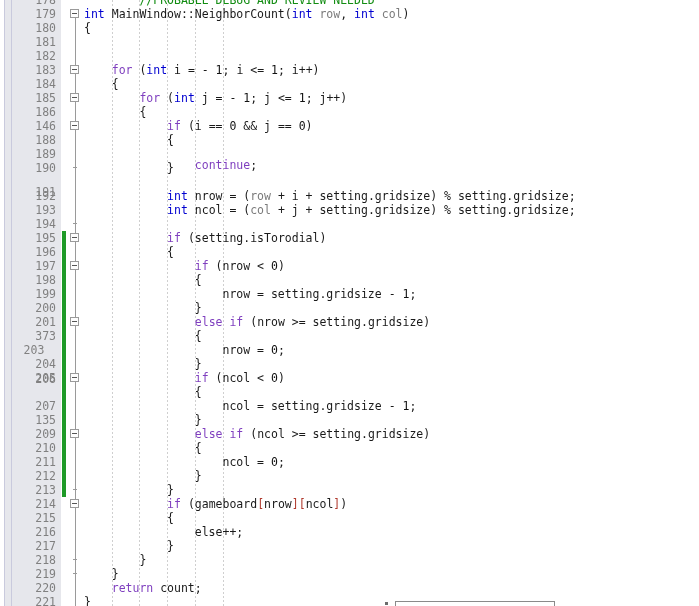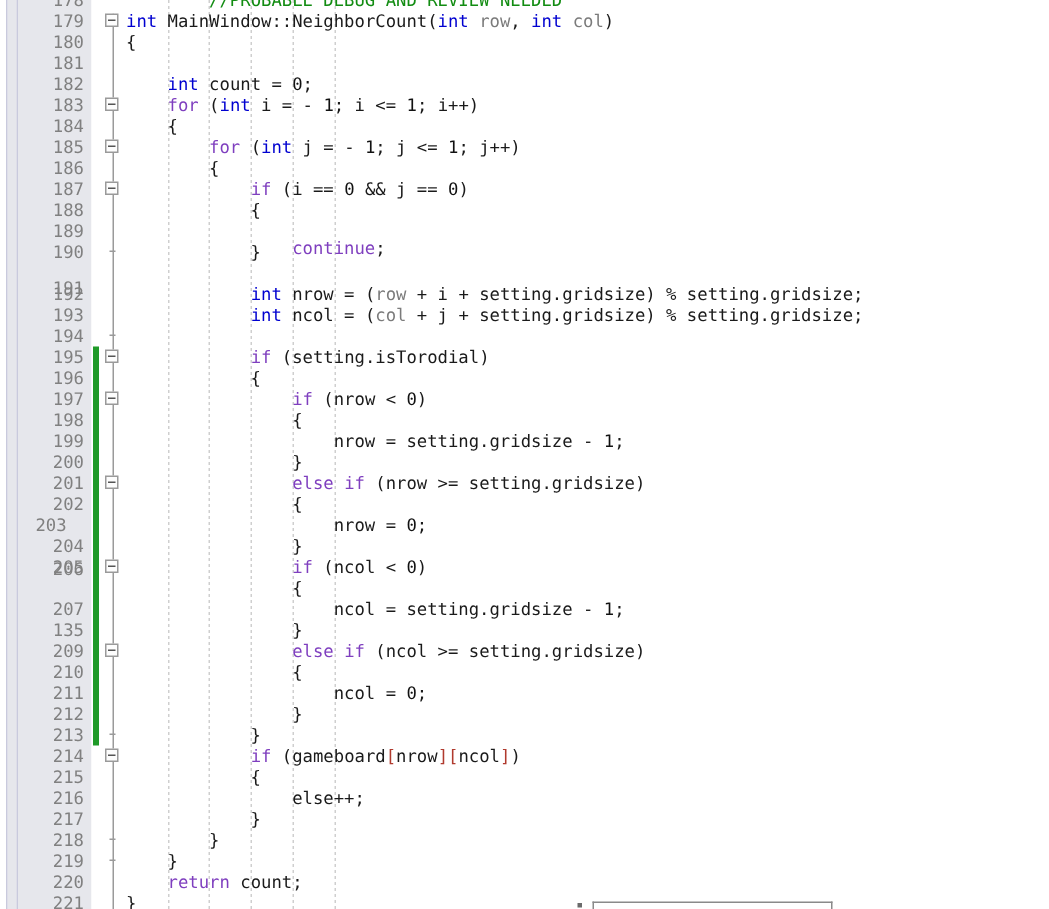--- a/index.html
+++ b/index.html
@@ -198,36 +198,36 @@
   <div id="gutter">
       <div class="lineno" style="top: -7px;">178</div>
       <div class="lineno" style="top: 7px;">179</div>
       <div class="lineno" style="top: 21px;">180</div>
       <div class="lineno" style="top: 35px;">181</div>
       <div class="lineno" style="top: 49px;">182</div>
       <div class="lineno" style="top: 63px;">183</div>
       <div class="lineno" style="top: 77px;">184</div>
       <div class="lineno" style="top: 91px;">185</div>
       <div class="lineno" style="top: 105px;">186</div>
-      <div class="lineno" style="top: 119px;">187</div>
+      <div class="lineno" style="top: 119px;">146</div>
       <div class="lineno" style="top: 133px;">188</div>
       <div class="lineno" style="top: 147px;">189</div>
       <div class="lineno" style="top: 161px;">190</div>
       <div class="lineno" style="top: 185px;">191</div>
       <div class="lineno" style="top: 189px;">192</div>
       <div class="lineno" style="top: 203px;">193</div>
       <div class="lineno" style="top: 217px;">194</div>
       <div class="lineno" style="top: 231px;">195</div>
       <div class="lineno" style="top: 245px;">196</div>
       <div class="lineno" style="top: 259px;">197</div>
       <div class="lineno" style="top: 273px;">198</div>
       <div class="lineno" style="top: 287px;">199</div>
       <div class="lineno" style="top: 301px;">200</div>
       <div class="lineno" style="top: 315px;">201</div>
-      <div class="lineno" style="top: 329px;">202</div>
+      <div class="lineno" style="top: 329px;">373</div>
       <div class="lineno" style="top: 343px; text-align: center;">203</div>
       <div class="lineno" style="top: 357px;">204</div>
       <div class="lineno" style="top: 371px;">205</div>
       <div class="lineno" style="top: 372px;">206</div>
       <div class="lineno" style="top: 399px;">207</div>
       <div class="lineno" style="top: 413px;">135</div>
       <div class="lineno" style="top: 427px;">209</div>
       <div class="lineno" style="top: 441px;">210</div>
       <div class="lineno" style="top: 455px;">211</div>
       <div class="lineno" style="top: 469px;">212</div>
@@ -268,21 +268,20 @@
   <div id="code-surface">
       <div class="indent-guide" style="left: 28px;"></div>
       <div class="indent-guide" style="left: 55px;"></div>
       <div class="indent-guide" style="left: 83px;"></div>
       <div class="indent-guide" style="left: 111px;"></div>
       <div class="indent-guide" style="left: 139px;"></div>
       <div class="row code" style="top: -7px;"><span class="t-plain">        </span><span class="t-comment">//PROBABLE DEBUG AND REVIEW NEEDED</span></div>
       <div class="row code" style="top: 7px;"><span class="t-type">int</span><span class="t-plain"> MainWindow::NeighborCount(</span><span class="t-type">int</span><span class="t-param"> row</span><span class="t-plain">, </span><span class="t-type">int</span><span class="t-param"> col</span><span class="t-plain">)</span></div>
       <div class="row code" style="top: 21px;"><span class="t-plain">{</span></div>
       <div class="row code" style="top: 35px;"></div>
-      <div class="row code" style="top: 49px;"><span class="t-plain">    </span><span class="t-type">int</span><span class="t-plain"> count = </span><span class="t-num">0</span><span class="t-plain">;</span></div>
       <div class="row code" style="top: 63px;"><span class="t-plain">    </span><span class="t-kw">for</span><span class="t-plain"> (</span><span class="t-type">int</span><span class="t-plain"> i = - </span><span class="t-num">1</span><span class="t-plain">; i &lt;= </span><span class="t-num">1</span><span class="t-plain">; i++)</span></div>
       <div class="row code" style="top: 77px;"><span class="t-plain">    {</span></div>
       <div class="row code" style="top: 91px;"><span class="t-plain">        </span><span class="t-kw">for</span><span class="t-plain"> (</span><span class="t-type">int</span><span class="t-plain"> j = - </span><span class="t-num">1</span><span class="t-plain">; j &lt;= </span><span class="t-num">1</span><span class="t-plain">; j++)</span></div>
       <div class="row code" style="top: 105px;"><span class="t-plain">        {</span></div>
       <div class="row code" style="top: 119px;"><span class="t-plain">            </span><span class="t-kw">if</span><span class="t-plain"> (i == </span><span class="t-num">0</span><span class="t-plain"> &amp;&amp; j == </span><span class="t-num">0</span><span class="t-plain">)</span></div>
       <div class="row code" style="top: 133px;"><span class="t-plain">            {</span></div>
       <div class="row code" style="top: 158px;"><span class="t-plain">                </span><span class="t-kw">continue</span><span class="t-plain">;</span></div>
       <div class="row code" style="top: 161px;"><span class="t-plain">            }</span></div>
       <div class="row code" style="top: 175px;"></div>
       <div class="row code" style="top: 189px;"><span class="t-plain">            </span><span class="t-type">int</span><span class="t-plain"> nrow = (</span><span class="t-param">row</span><span class="t-plain"> + i + setting.gridsize) % setting.gridsize;</span></div>

